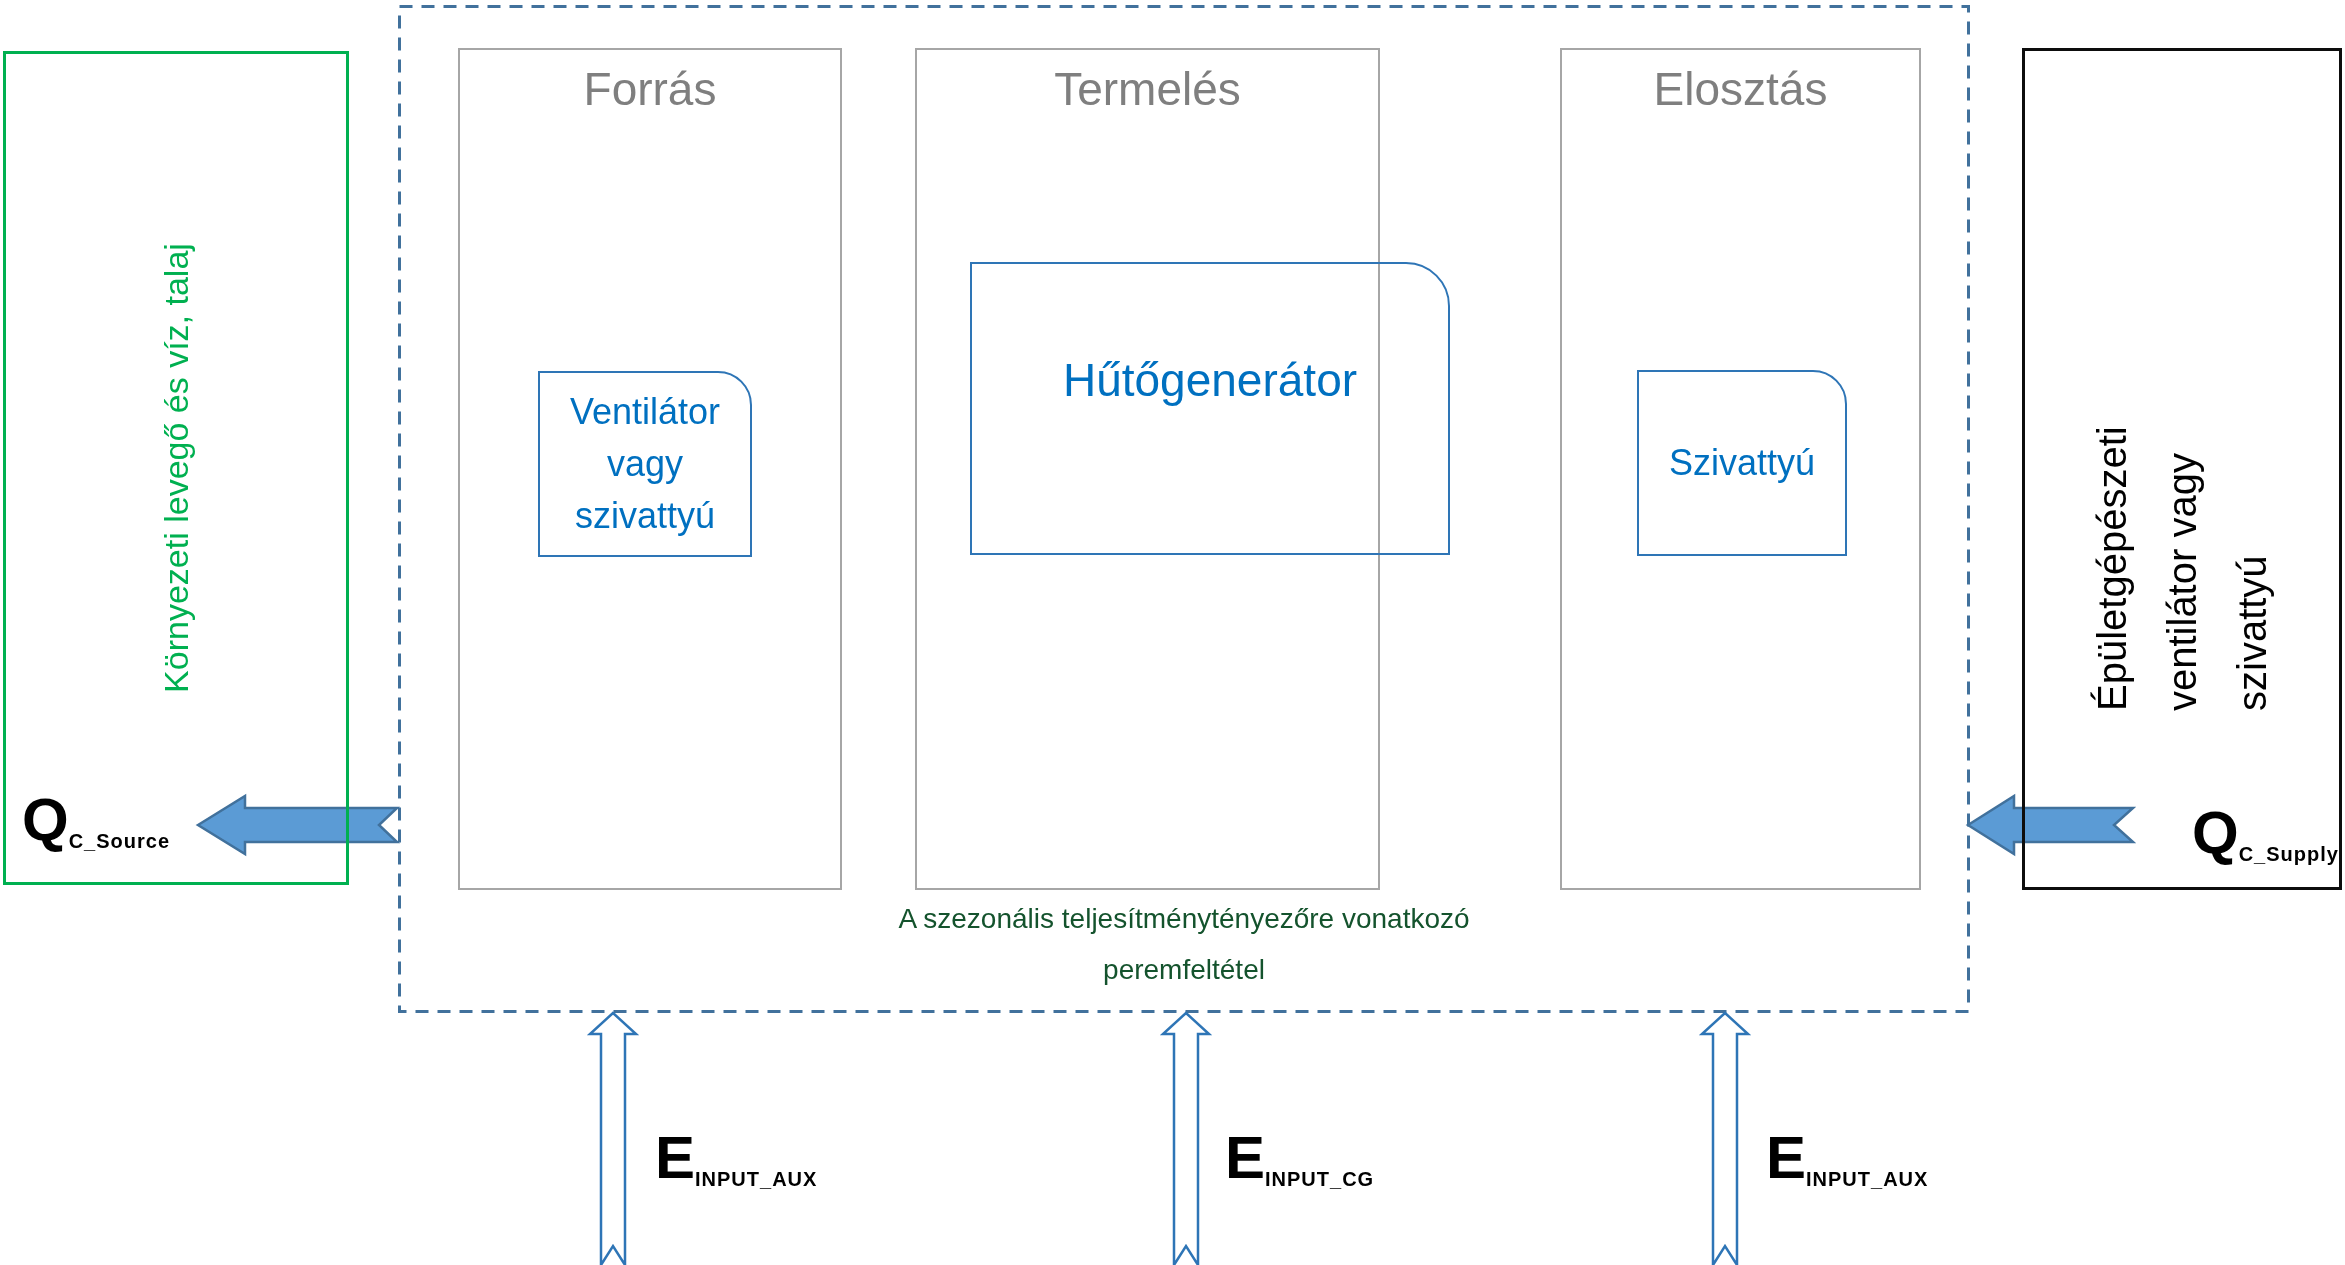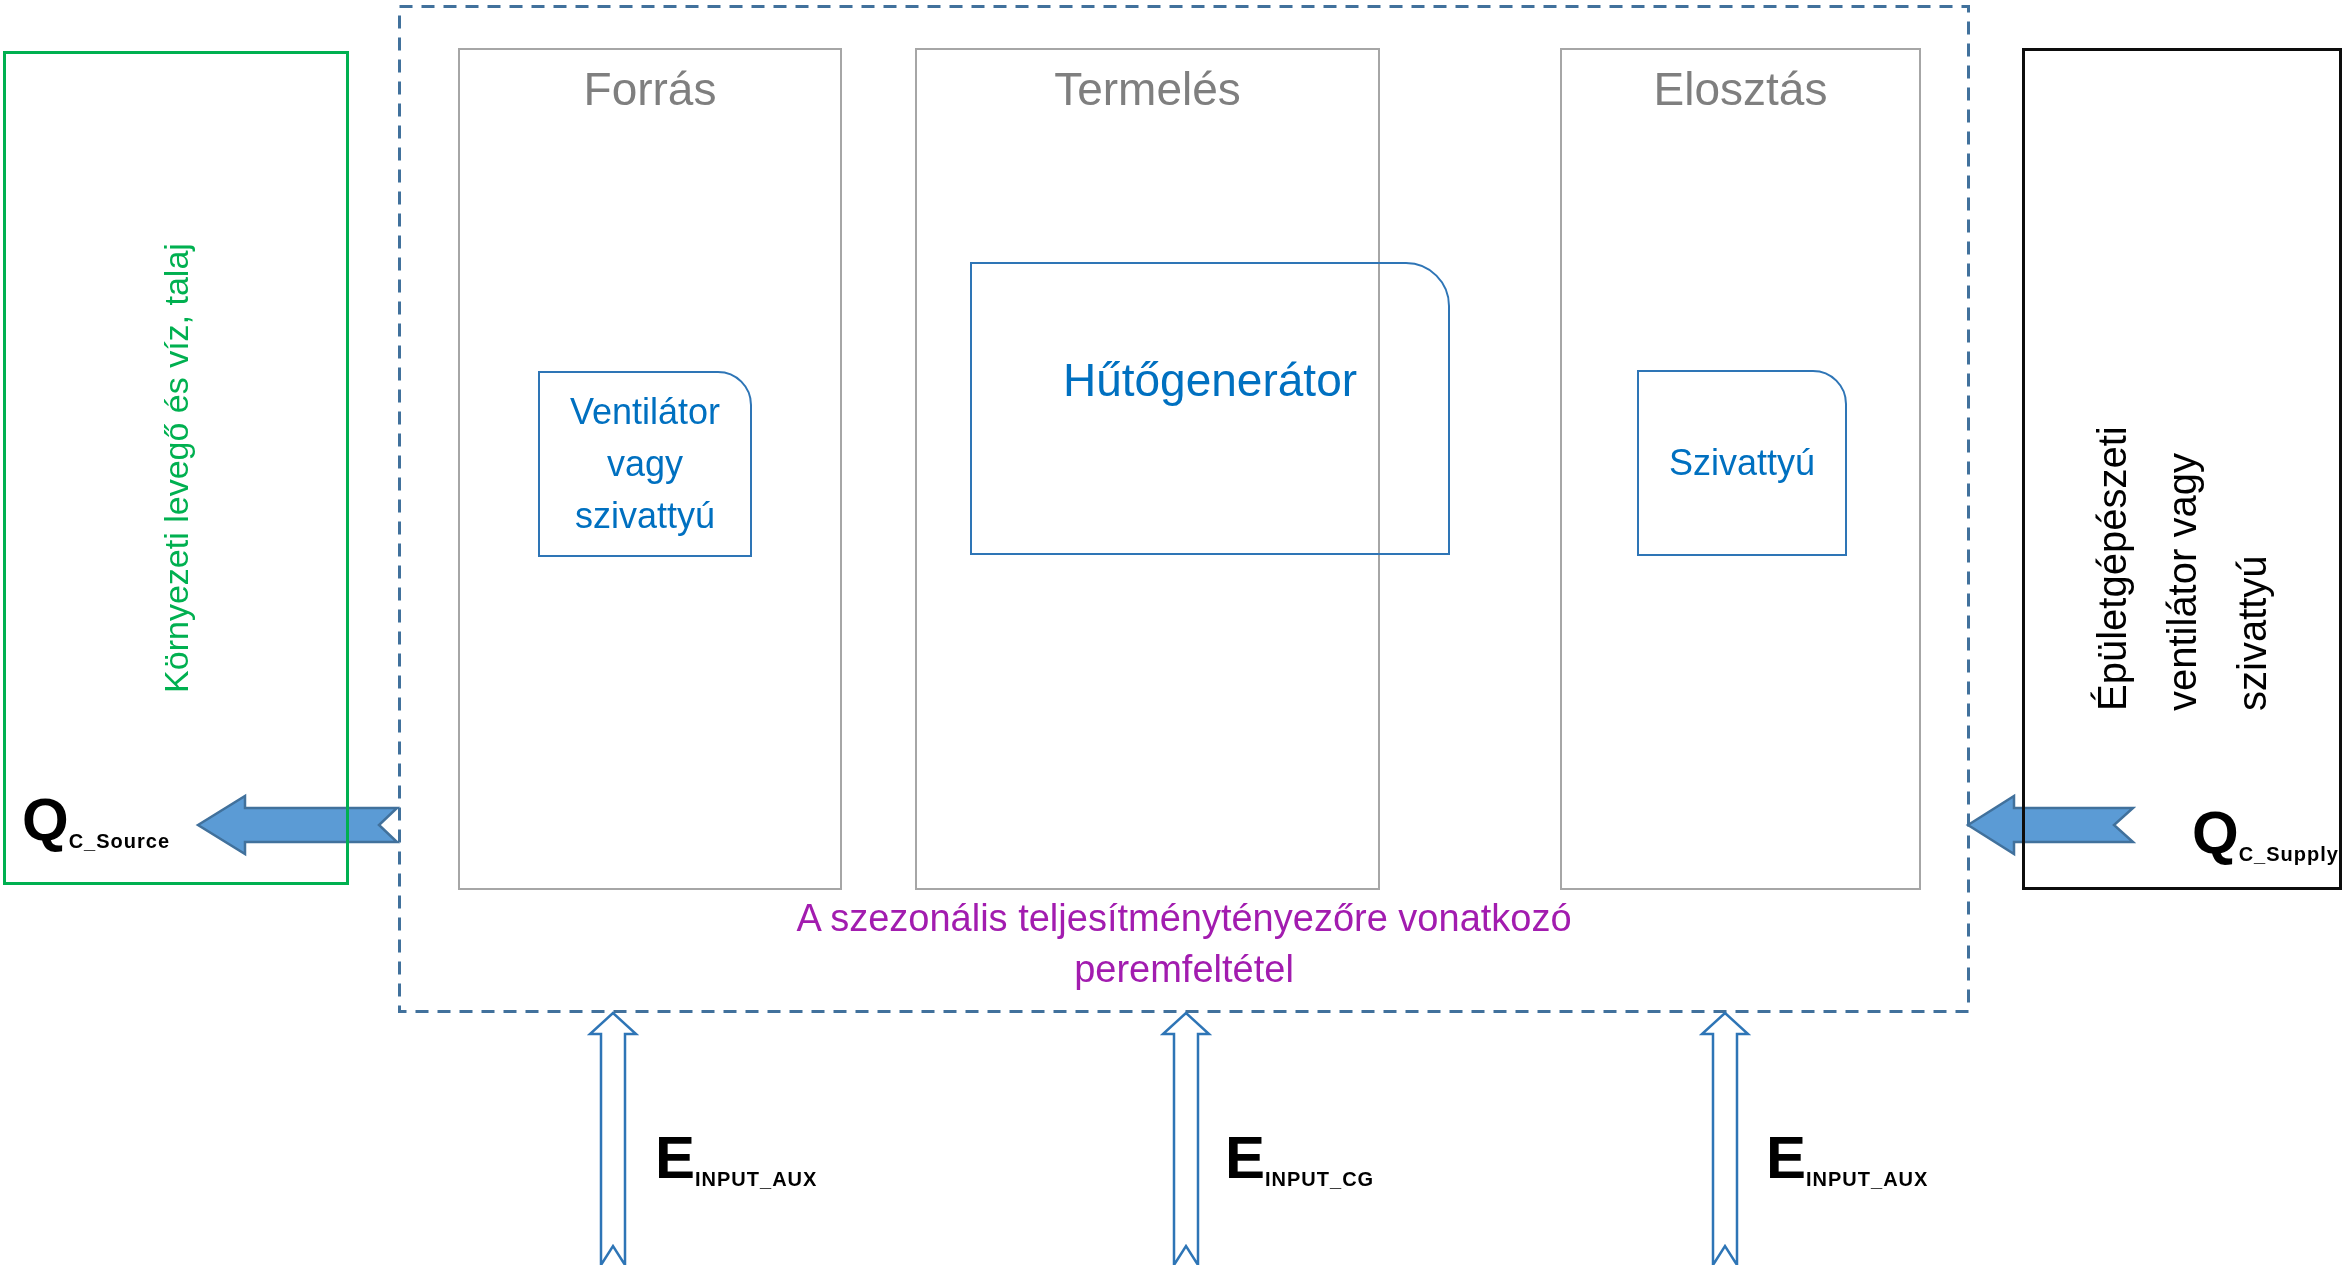--- a/index.html
+++ b/index.html
@@ -44,21 +44,21 @@
   .black-rot {
     position:absolute; left:50%; top:505px;
     transform:translate(-50%,-50%) rotate(-90deg);
     width:310px; text-align:left;
     color:#000; font-size:40px; line-height:70px; white-space:nowrap;
   }
 
   
   .caption {
     left:398px; top:893px; width:1572px; text-align:center;
-    color:#a21caf; font-size:38px; line-height:51px;
+    color:#14532d; font-size:28px; line-height:51px;
   }
 
   
   .flow-label { font-weight:bold; color:#000; white-space:nowrap; line-height:1; }
   .flow-label .base { font-size:60px; }
   .flow-label .sub  { font-size:20px; vertical-align:-8px; letter-spacing:1px; }
   .q-source { left:22px;   top:790px; }
   .q-supply { left:2145px; top:803px;margin-left:47px; }
   .e-aux-left  { left:655px;  top:1128px; }
   .e-cg        { left:1225px; top:1128px; }

